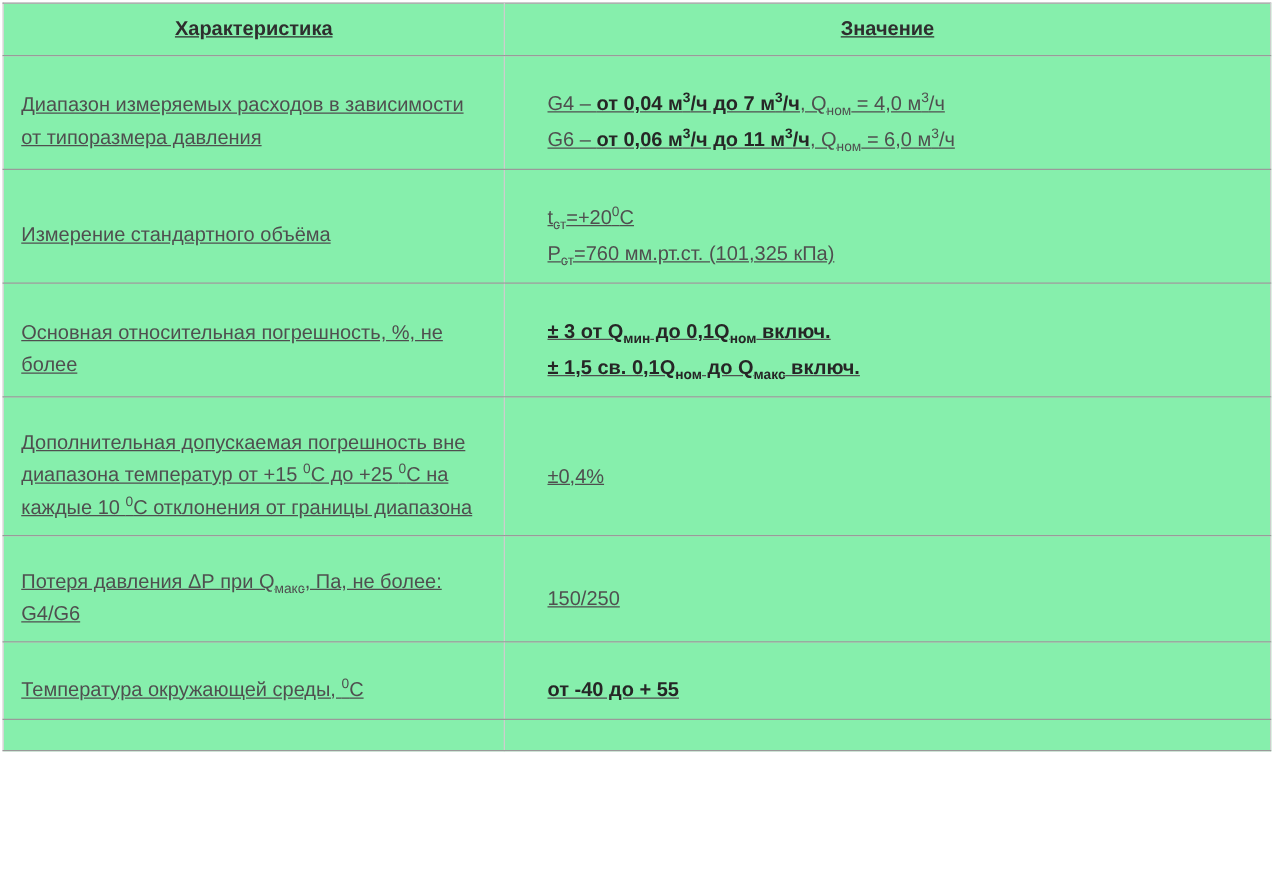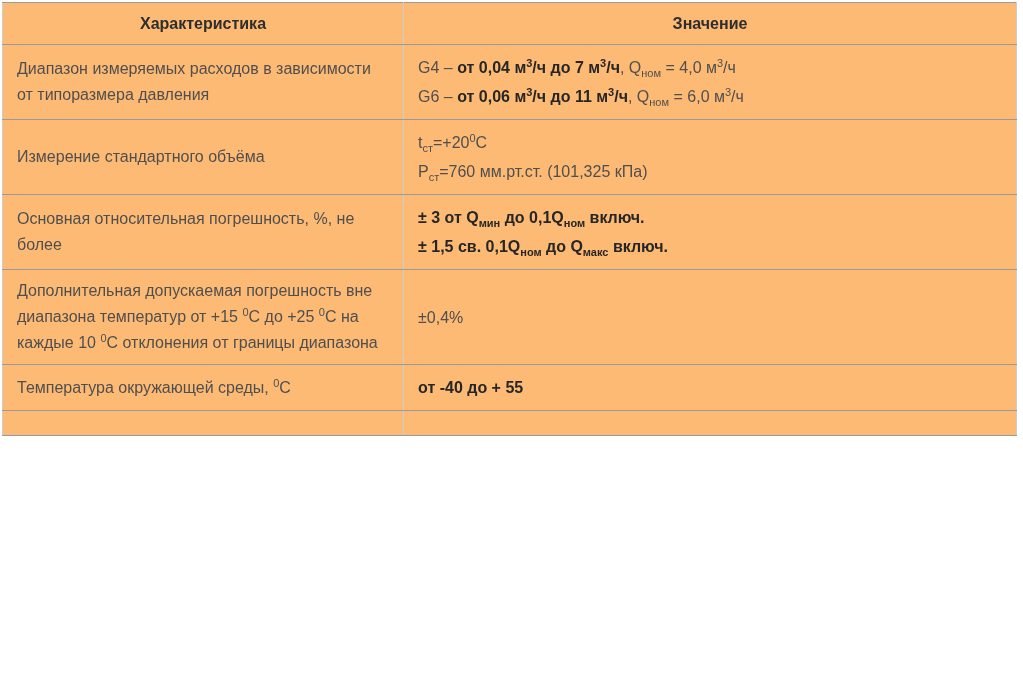--- a/index.html
+++ b/index.html
@@ -14,40 +14,41 @@
     width:1015px;
     table-layout:fixed;
     background:#fff;
   }
   table.specs th,
   table.specs td{
     border-top:1px solid #9a9a9a;
     border-bottom:1px solid #9a9a9a;
     border-left:1px solid #cdcdcd;
     border-right:1px solid #cdcdcd;
-    background:#fdba74;
+    background:#86efac;
     vertical-align:middle;
+    text-decoration:underline;
   }
   table.specs th{
     height:41px;
     font-size:16px;
     font-weight:700;
     color:#2e2e2e;
     text-align:center;
     padding:0 10px;
   }
   col.c1{width:401px;}
   table.specs td{
-    padding:8px 16px 8px 14px;
+    padding:24px 16px 8px 14px;
     font-size:16px;
     color:#4f4f4f;
     text-align:left;
   }
   td.char .line{line-height:26px;}
-  td.val  .line{line-height:29px;}
+  td.val  .line{line-height:29px;margin-left:20px;}
   .b{font-weight:700;color:#262626;}
   sub,sup{font-size:11px;line-height:0;}
   sup{vertical-align:super;}
   sub{vertical-align:sub;}
   tr.partial td{height:24px;padding:0;}
 </style>
 </head>
 <body>
 
 <div class="table-wrap">
@@ -100,20 +101,29 @@
     <td class="char">
             <div class="line"><span>Дополнительная допускаемая погрешность вне</span></div>
             <div class="line"><span>диапазона температур от +15 </span><sup>0</sup><span>С до +25 </span><sup>0</sup><span>С на</span></div>
             <div class="line"><span>каждые 10 </span><sup>0</sup><span>С отклонения от границы диапазона</span></div>
           </td>
     <td class="val">
             <div class="line"><span>±0,4%</span></div>
           </td>
   </tr>
 
+  <tr>
+    <td class="char">
+            <div class="line"><span>Потеря давления ΔР при Q</span><sub>макс</sub><span>, Па, не более:</span></div>
+            <div class="line"><span>G4/G6</span></div>
+          </td>
+    <td class="val">
+            <div class="line"><span>150/250</span></div>
+          </td>
+  </tr>
 
 
 
   <tr>
     <td class="char">
             <div class="line"><span>Температура окружающей среды, </span><sup>0</sup><span>С</span></div>
           </td>
     <td class="val">
             <div class="line"><span class="b">от -40 до + 55</span></div>
           </td>

